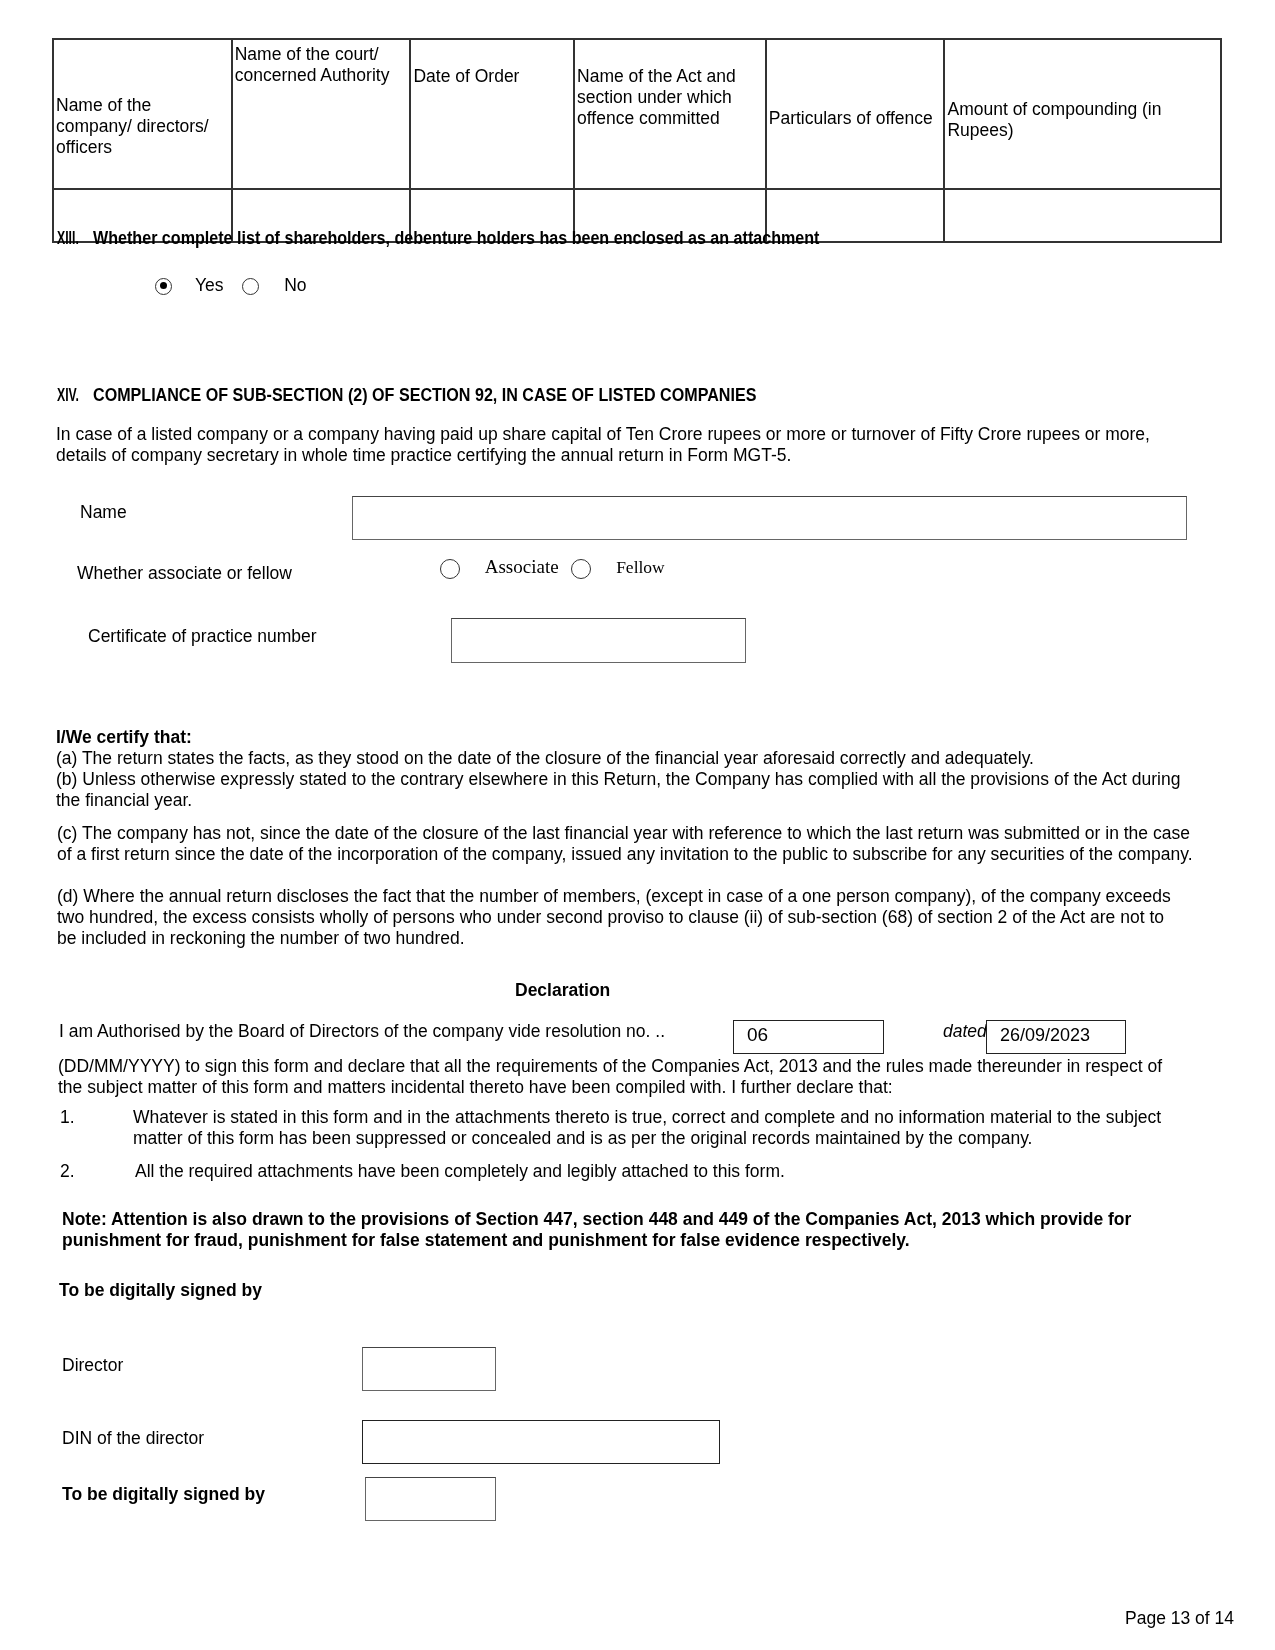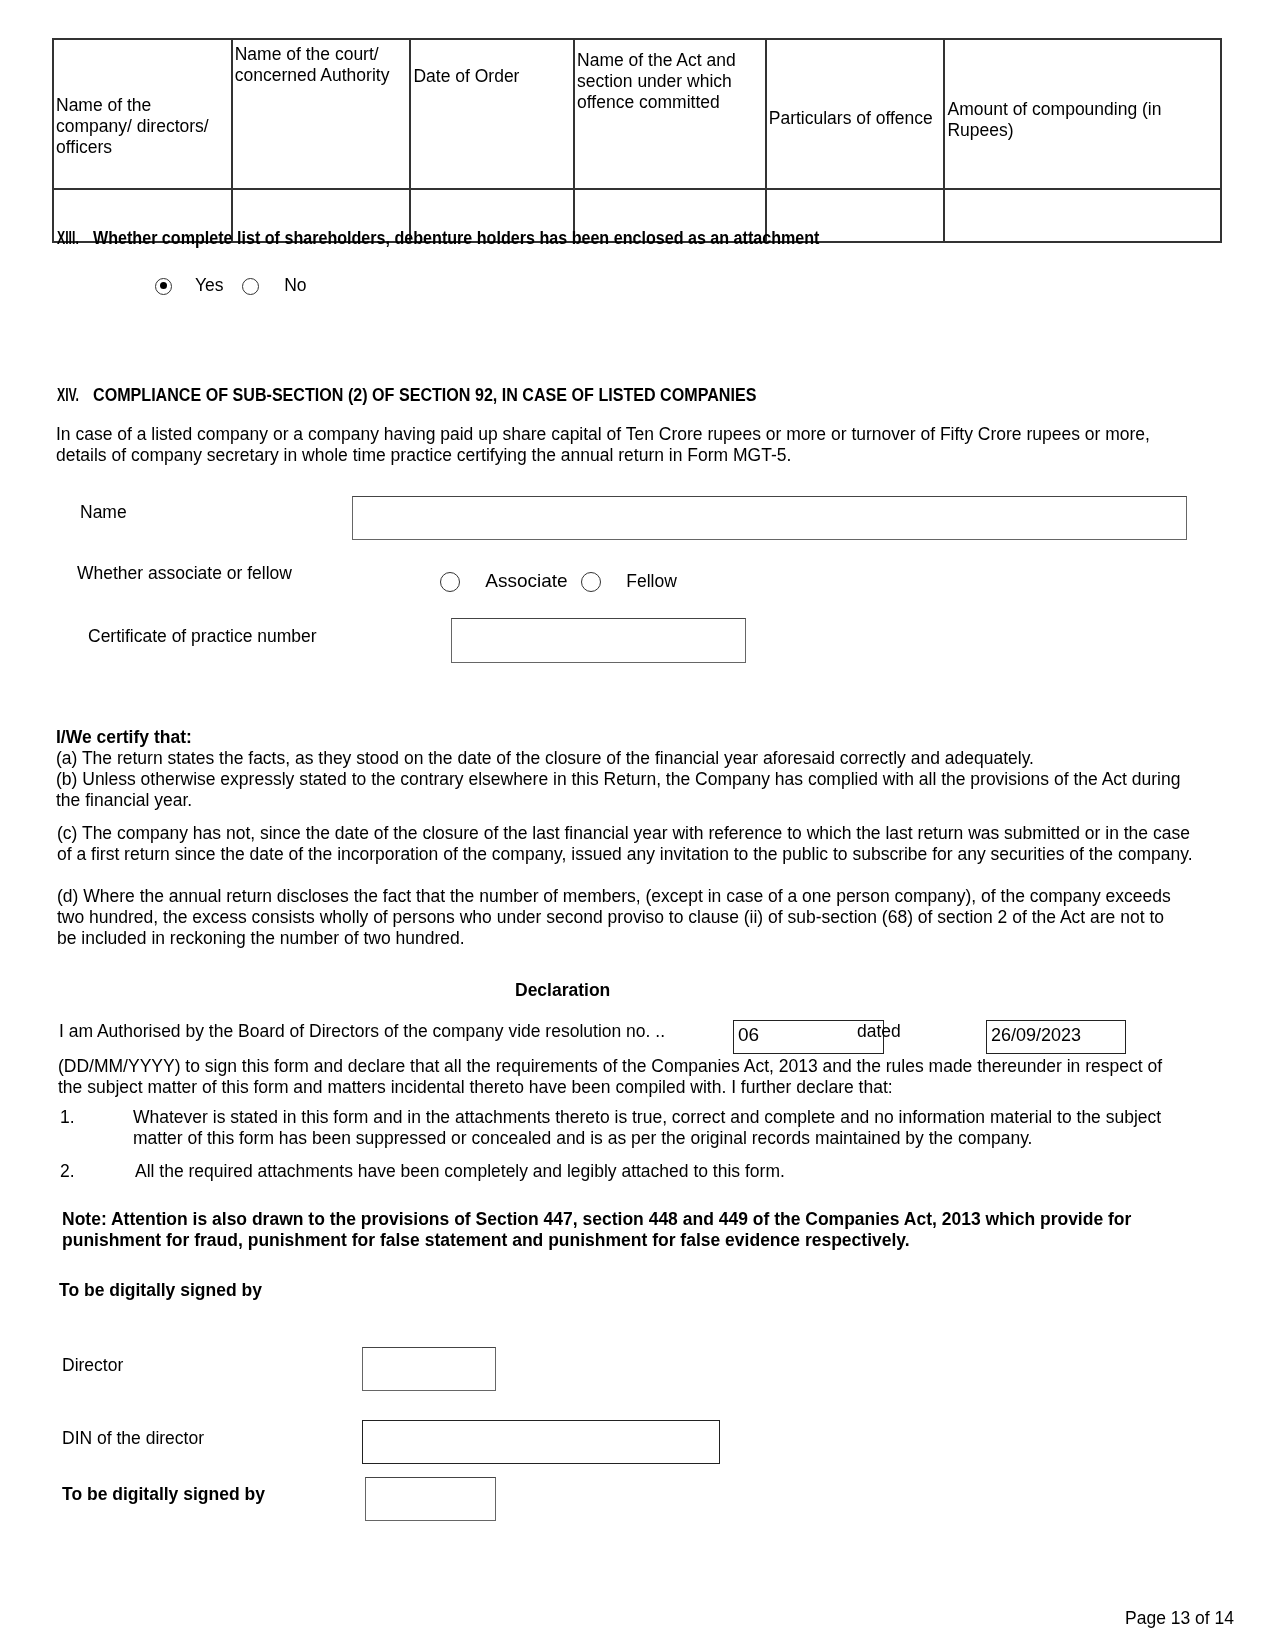--- a/index.html
+++ b/index.html
@@ -10,40 +10,40 @@
   table.off td { border:2px solid #333; vertical-align:middle; padding:0 2px; font-size:17.5px; line-height:21px; }
   table.off tr.hdr td { height:122px; }
   table.off tr.blank td { height:51px; }
   .sec { font-weight:bold; font-size:17.5px; }
   .roman { font-weight:bold; font-family:"Liberation Sans", sans-serif; transform:scaleX(0.7); display:inline-block; transform-origin:left; width:36px; }
   .radio { display:inline-block; width:17px; height:17px; border:1.5px solid #333; border-radius:50%; position:relative; vertical-align:middle; box-sizing:border-box; background:#fff; }
   .radio.on::after { content:""; position:absolute; left:3.5px; top:3.5px; width:7px; height:7px; border-radius:50%; background:#000; }
   .box { position:absolute; border:1.5px solid #666; border-top-color:#444; box-sizing:border-box; background:#fff; }
   .box.dark { border:1.5px solid #222; }
   .para { position:absolute; left:56px; width:1160px; line-height:21px; font-size:17.5px; }
-  .fieldval { font-size:19px; padding:3px 4px; line-height:22px; }
+  .fieldval { font-size:19px; padding:3px 13px; line-height:22px; }
 </style>
 </head>
 <body>
 
 <table class="off">
   <colgroup>
     <col style="width:179px">
       <col style="width:179px">
       <col style="width:164px">
     <col style="width:192px">
       <col style="width:179px">
       <col style="width:277px">
   </colgroup>
   <tbody>
       <tr class="hdr">
     <td style="vertical-align:middle;padding-top:24px">Name of the company/ directors/ officers</td>
     <td style="vertical-align:top;padding-top:4px">Name of the court/ concerned Authority</td>
     <td style="vertical-align:top;padding-top:26px">Date of Order</td>
-    <td style="vertical-align:top;padding-top:10px">Name of the Act and section under which offence committed</td>
+    <td style="vertical-align:top;padding-top:26px">Name of the Act and section under which offence committed</td>
     <td style="padding-top:8px">Particulars of offence</td>
     <td style="padding-top:12px">Amount of compounding (in Rupees)</td>
   </tr>
   <tr class="blank">
     <td></td>
     <td></td>
     <td></td>
     <td></td>
     <td></td>
     <td></td>
@@ -63,40 +63,40 @@
 
 <div class="abs sec" style="left:57px; top:371px;margin-top:14px;">
   <span class="roman">XIV.</span><span style="display:inline-block;transform:scaleX(0.92);transform-origin:left;white-space:nowrap;">COMPLIANCE OF SUB-SECTION (2) OF SECTION 92, IN CASE OF LISTED COMPANIES</span>
 </div>
 <div class="para" style="top:424px; width:1130px;">In case of a listed company or a company having paid up share capital of Ten Crore rupees or more or turnover of Fifty Crore rupees or more, details of company secretary in whole time practice certifying the annual return in Form MGT-5.</div>
 
 <div class="abs" style="left:80px; top:502px;">Name</div>
 <div class="box" style="left:352px; top:496px; width:835px; height:44px;"></div>
 
 <div class="abs" style="left:77px; top:563px;">Whether associate or fellow</div>
-<div class="abs" style="left:440px; top:570px; font-size:19px;">
+<div class="abs" style="left:440px; top:556px; font-size:19px;font-family:Liberation Serif, serif;">
   <span class="radio" style="width:20px;height:20px;"></span>
   <span style="margin-left:20px;">Associate</span>
   <span class="radio" style="width:20px;height:20px;margin-left:8px;"></span>
   <span style="margin-left:20px;font-size:17.5px;">Fellow</span>
 </div>
 
 <div class="abs" style="left:88px; top:626px;">Certificate of practice number</div>
 <div class="box" style="left:451px; top:618px; width:295px; height:45px;"></div>
 
 <div class="abs sec" style="left:56px; top:727px;">I/We certify that:</div>
 <div class="para" style="top:748px;">(a) The return states the facts, as they stood on the date of the closure of the financial year aforesaid correctly and adequately.</div>
 <div class="para" style="top:769px; width:1130px;">(b) Unless otherwise expressly stated to the contrary elsewhere in this Return, the Company has complied with all the provisions of the Act during the financial year.</div>
 <div class="para" style="top:823px; left:57px; width:1150px;">(c) The company has not, since the date of the closure of the last financial year with reference to which the last return was submitted or in the case of a first return since the date of the incorporation of the company, issued any invitation to the public to subscribe for any securities of the company.</div>
 <div class="para" style="top:886px; left:57px; width:1130px;">(d) Where the annual return discloses the fact that the number of members, (except in case of a one person company), of the company exceeds two hundred, the excess consists wholly of persons who under second proviso to clause (ii) of sub-section (68) of section 2 of the Act are not to be included in reckoning the number of two hundred.</div>
 
 <div class="abs sec" style="left:515px; top:980px;">Declaration</div>
 <div class="abs" style="left:59px; top:1021px;">I am Authorised by the Board of Directors of the company vide resolution no. ..</div>
 <div class="box dark fieldval" style="left:733px; top:1020px; width:151px; height:34px;">06</div>
-<div class="abs" style="left:857px; top:1021px;">dated</div>
+<div class="abs" style="left:943px; top:1021px;font-style:italic;">dated</div>
 <div class="box dark fieldval" style="left:986px; top:1020px; width:140px; height:34px; font-size:18px;">26/09/2023</div>
 
 <div class="para" style="top:1056px; left:58px; width:1110px;">(DD/MM/YYYY) to sign this form and declare that all the requirements of the Companies Act, 2013 and the rules made thereunder in respect of the subject matter of this form and matters incidental thereto have been compiled with. I further declare that:</div>
 
 <div class="abs" style="left:60px; top:1107px;">1.</div>
 <div class="para" style="top:1107px; left:133px; width:1060px;">Whatever is stated in this form and in the attachments thereto is true, correct and complete and no information material to the subject matter of this form has been suppressed or concealed and is as per the original records maintained by the company.</div>
 <div class="abs" style="left:60px; top:1161px;">2.</div>
 <div class="para" style="top:1161px; left:135px; width:1060px;">All the required attachments have been completely and legibly attached to this form.</div>
 
 <div class="para sec" style="top:1209px; left:62px; width:1150px;">Note: Attention is also drawn to the provisions of Section 447, section 448 and 449 of the Companies Act, 2013 which provide for punishment for fraud, punishment for false statement and punishment for false evidence respectively.</div>

